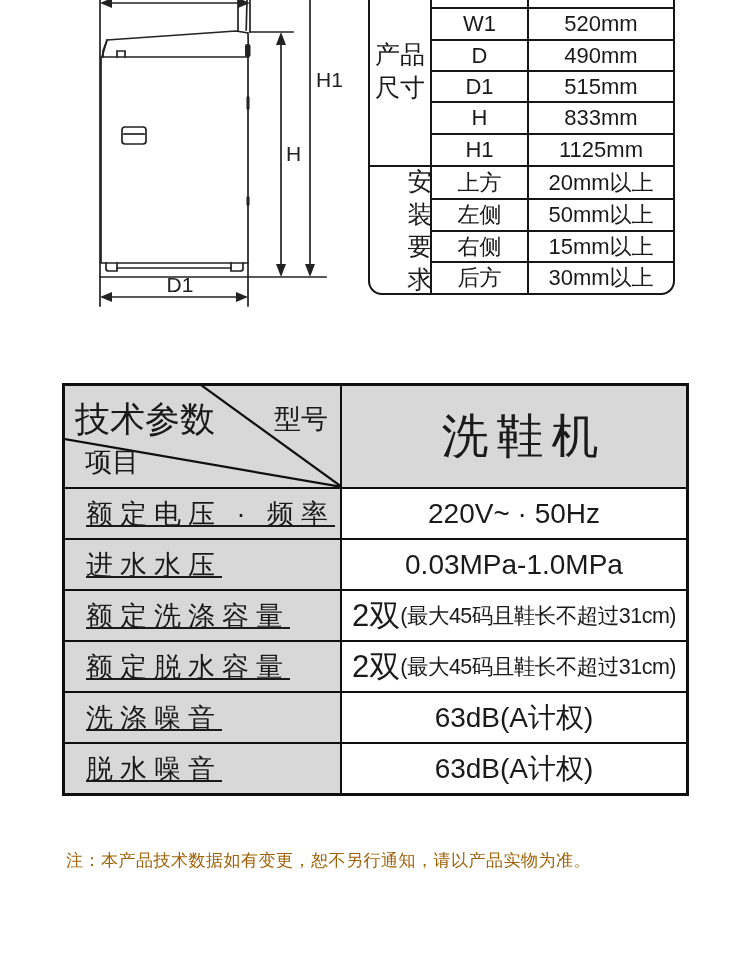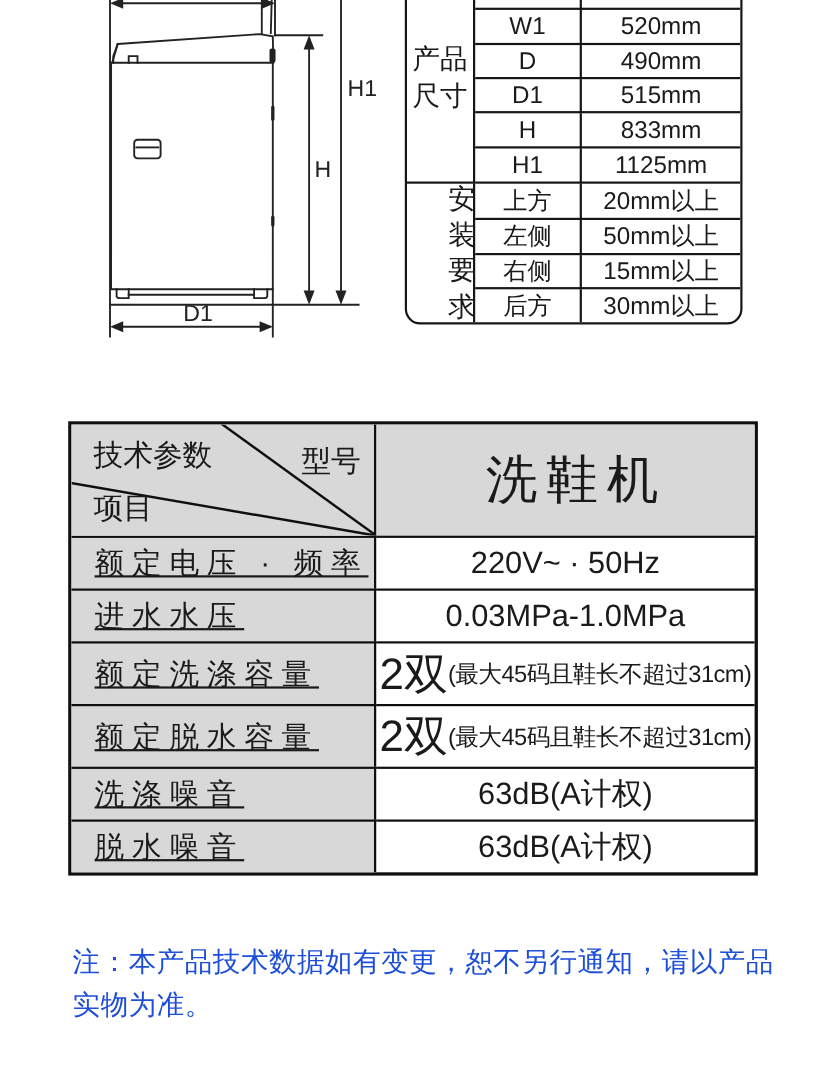--- a/index.html
+++ b/index.html
@@ -42,44 +42,44 @@
   .tech-table{
     position:absolute;left:62px;top:383px;width:627px;height:413px;
     box-sizing:border-box;border:3px solid #0f0f0f;background:#fff;
     display:grid;grid-template-columns:277px 1fr;
     grid-template-rows:101px repeat(6,1fr);
   }
   .tech-table .hleft{
     position:relative;background:#d8d8d8;
     border-right:2.5px solid #0f0f0f;box-sizing:border-box;overflow:hidden;
   }
-  .tech-table .hleft .t1{position:absolute;left:20px;top:10px;font-size:27px;}
+  .tech-table .hleft .t1{position:absolute;left:10px;top:10px;font-size:35px;}
   .tech-table .hleft .t2{position:absolute;right:12px;top:15px;font-size:27px;}
   .tech-table .hleft .t3{position:absolute;left:20px;bottom:7px;font-size:27px;}
   .tech-table .hright{
     background:#d8d8d8;display:flex;align-items:center;justify-content:center;
     font-size:47px;letter-spacing:8px;box-sizing:border-box;padding-left:20px;
   }
   .tech-table .rlabel{
     background:#d8d8d8;display:flex;align-items:center;
     padding-left:21px;font-size:27px;letter-spacing:7px;
     border-right:2.5px solid #0f0f0f;border-top:2px solid #0f0f0f;
     box-sizing:border-box;white-space:nowrap;text-decoration:underline;
   }
   .tech-table .rvalue{
     display:flex;align-items:center;justify-content:center;
     font-size:28px;border-top:2px solid #0f0f0f;box-sizing:border-box;
     white-space:nowrap;
   }
-  .tech-table .rvalue .big{font-size:40px;}
+  .tech-table .rvalue .big{font-size:31px;}
   .tech-table .rvalue .sub{font-size:21.5px;letter-spacing:-0.5px;}
   
   .note{
     position:absolute;left:66px;top:831px;width:650px;
-    font-size:25px;line-height:1.55;letter-spacing:0.5px;color:#1d4ed8;
+    font-size:17px;line-height:1.55;letter-spacing:0.5px;color:#a16207;
   }
 </style>
 </head>
 <body>
 
 <div class="diagram">
   <svg width="300" height="308" viewBox="0 0 300 308">
     <g stroke="#222" stroke-width="1.7" fill="none" stroke-linecap="square">
 
       <line x1="40" y1="0" x2="40" y2="306"></line>

